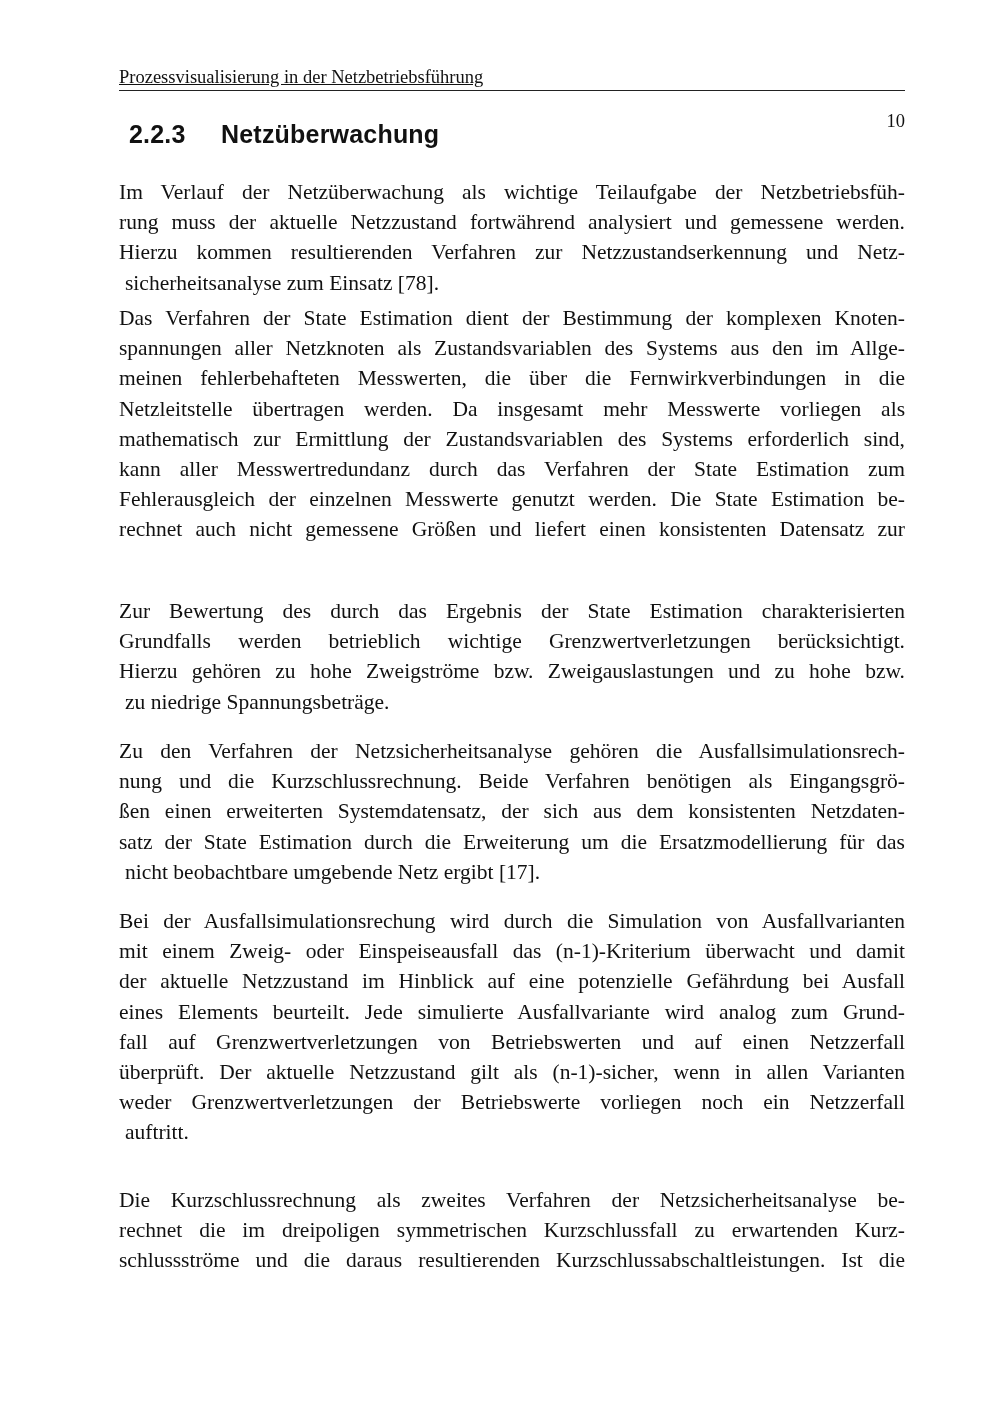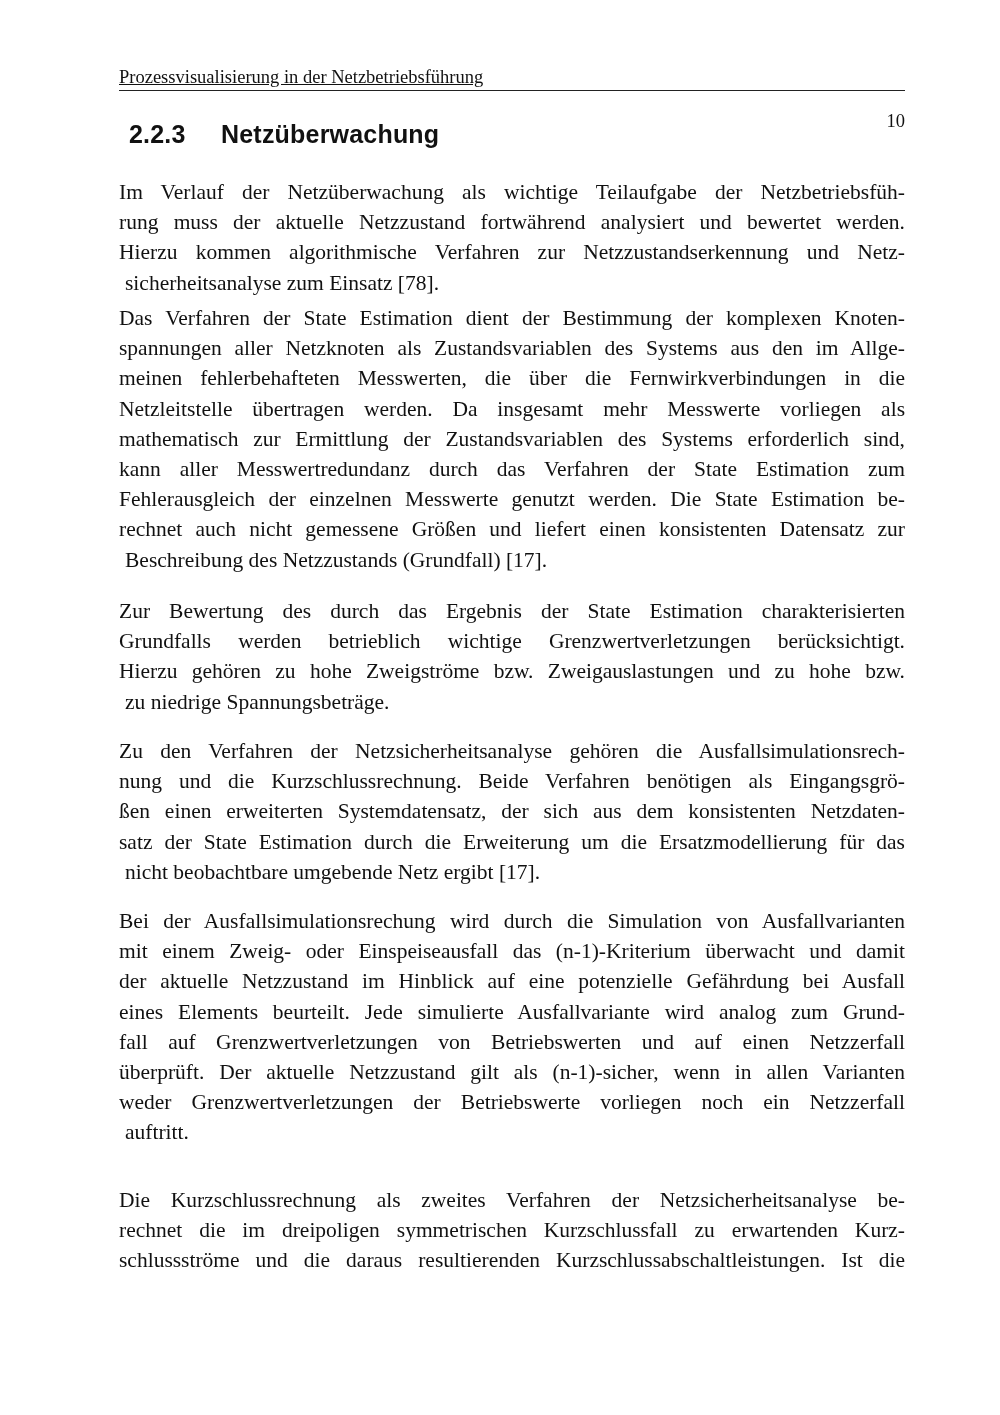--- a/index.html
+++ b/index.html
@@ -43,34 +43,33 @@
     <span class="title">Prozessvisualisierung in der Netzbetriebsführung</span>
     <span class="pagenum">10</span>
   </div>
 
   <div class="section-heading">
     <span class="num">2.2.3</span><span>Netzüberwachung</span>
   </div>
 
   <div class="body-text" id="p1">
       <span class="line">Im Verlauf der Netzüberwachung als wichtige Teilaufgabe der Netzbetriebsfüh-</span>
-      <span class="line">rung muss der aktuelle Netzzustand fortwährend analysiert und bewertet werden.</span>
-      <span class="line">Hierzu kommen algorithmische Verfahren zur Netzzustandserkennung und Netz-</span>
+      <span class="line">rung muss der aktuelle Netzzustand fortwährend analysiert und gemessene werden.</span>
+      <span class="line">Hierzu kommen resultierenden Verfahren zur Netzzustandserkennung und Netz-</span>
       <span class="line last">sicherheitsanalyse zum Einsatz [78].</span>
     </div>
   <div class="body-text" id="p2">
       <span class="line">Das Verfahren der State Estimation dient der Bestimmung der komplexen Knoten-</span>
       <span class="line">spannungen aller Netzknoten als Zustandsvariablen des Systems aus den im Allge-</span>
       <span class="line">meinen fehlerbehafteten Messwerten, die über die Fernwirkverbindungen in die</span>
       <span class="line">Netzleitstelle übertragen werden. Da insgesamt mehr Messwerte vorliegen als</span>
       <span class="line">mathematisch zur Ermittlung der Zustandsvariablen des Systems erforderlich sind,</span>
       <span class="line">kann aller Messwertredundanz durch das Verfahren der State Estimation zum</span>
       <span class="line">Fehlerausgleich der einzelnen Messwerte genutzt werden. Die State Estimation be-</span>
       <span class="line">rechnet auch nicht gemessene Größen und liefert einen konsistenten Datensatz zur</span>
-      <span class="line last">Beschreibung des Netzzustands (Grundfall) [17].</span>
     </div>
   <div class="body-text" id="p3">
       <span class="line">Zur Bewertung des durch das Ergebnis der State Estimation charakterisierten</span>
       <span class="line">Grundfalls werden betrieblich wichtige Grenzwertverletzungen berücksichtigt.</span>
       <span class="line">Hierzu gehören zu hohe Zweigströme bzw. Zweigauslastungen und zu hohe bzw.</span>
       <span class="line last">zu niedrige Spannungsbeträge.</span>
     </div>
   <div class="body-text" id="p4">
       <span class="line">Zu den Verfahren der Netzsicherheitsanalyse gehören die Ausfallsimulationsrech-</span>
       <span class="line">nung und die Kurzschlussrechnung. Beide Verfahren benötigen als Eingangsgrö-</span>

